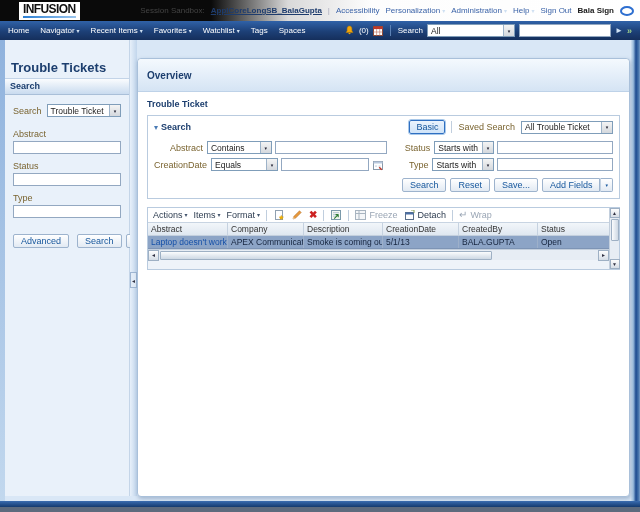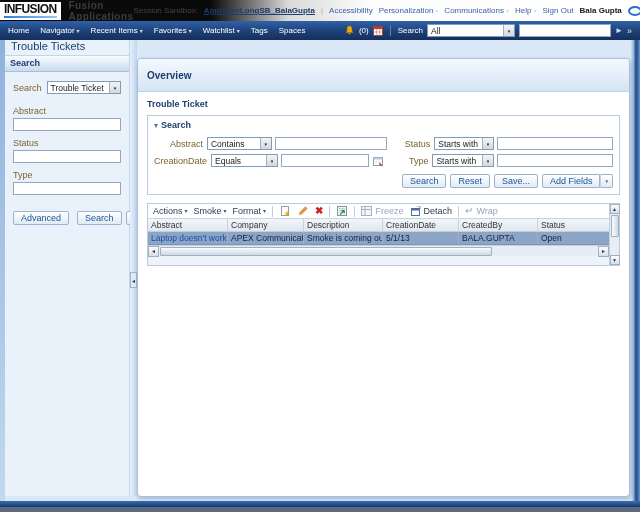--- a/index.html
+++ b/index.html
@@ -3,21 +3,21 @@
 <meta charset="utf-8">
 <style>
   * { margin:0; padding:0; box-sizing:border-box; }
   body { background:#9aa7b6; font-family:"Liberation Sans", sans-serif; }
   #window { position:relative; width:640px; height:512px; background:#d9e7f6; overflow:hidden; font-family:"Liberation Sans", sans-serif; }
 
   
   .top-header { position:absolute; top:0; left:0; width:640px; height:21px;
     background:linear-gradient(90deg,#0a0a0a 0%,#0a0a0a 33%,#d9d9d9 45%,#fdfdfd 58%,#ffffff 100%);
     display:flex; align-items:center; }
-  .logo-box { background:#fff; margin-left:0; padding:1px 4px 2px; line-height:1; }
+  .logo-box { background:#fff; margin-left:19px; padding:1px 4px 2px; line-height:1; }
   .logo-text { font-size:12px; font-weight:bold; letter-spacing:-0.6px; color:#101010; }
   .logo-underline { height:2px; background:linear-gradient(90deg,#2a7fd4,#9cc6ee); margin-top:1px; }
   .app-name { color:#3c3c3c; font-size:10px; font-weight:bold; margin-left:8px; letter-spacing:.4px; }
   .header-right { margin-left:auto; display:flex; align-items:center; gap:6px; padding-right:6px; font-size:8px; white-space:nowrap; }
   .session-label { color:#444;text-align:right; }
   .session-link { color:#1e3c6d; font-weight:bold; text-decoration:underline; cursor:pointer; }
   .header-sep { color:#aab; }
   .header-link { color:#3b63a8; cursor:pointer; display:flex; align-items:center; gap:2px; }
   .user-name { color:#1a1a1a; font-weight:bold; }
   .ring-icon { width:14px; height:10px; border:2px solid #2e6fd0; border-radius:50%; }
@@ -41,21 +41,21 @@
   .txt { height:13px; border:1px solid #93a8c1; background:#fff; font-size:9px; padding:0 2px; font-family:"Liberation Sans", sans-serif; }
 
   
   .left-strip  { position:absolute; left:0; top:40px; width:5px; height:462px; background:linear-gradient(180deg,#8fb2dd,#c2d8ee); }
   .right-strip { position:absolute; right:0; top:40px; width:9px; height:462px; background:linear-gradient(90deg,#cfe0f1 0%,#9dbede 25%,#1d4a8f 55%,#46device 80%); background:linear-gradient(90deg,#cfe0f1 0%,#9dbede 25%,#1d4a8f 55%,#4a77ad 85%,#7b9cc6 100%); }
   .bottom-navy { position:absolute; left:0; right:0; bottom:5px; height:6px; background:linear-gradient(180deg,#3a6cb0,#143a6f); }
   .bottom-gray { position:absolute; left:0; right:0; bottom:0; height:5px; background:#5d6a7d; }
 
   
   .left-panel { position:absolute; left:5px; top:40px; width:125px; height:456px; background:#e9f1fa; border-right:1px solid #c4d5e8; }
-  .page-title { padding:0 6px 3px; color:#1c3e6e; font-weight:normal; font-size:11px; }
+  .page-title { padding:20px 6px 3px; color:#1c3e6e; font-weight:bold; font-size:13px; }
   .panel-header { background:linear-gradient(180deg,#fafcfe,#c9dbef); border-top:1px solid #c3d4e8; border-bottom:1px solid #a9bfd8; padding:2px 5px 3px; font-size:9px; font-weight:bold; color:#1c3e6e; }
   .lp-body { padding:9px 8px; font-size:9px; }
   .lp-row { display:flex; align-items:center; gap:5px; margin-bottom:12px; }
   .lp-label { color:#7a6430; font-size:9px; }
   .fld { margin-bottom:7px; }
   .fld .lp-label { display:block; margin-bottom:2px; }
   .fld .txt { width:100%; }
   .lp-buttons { display:flex; gap:4px; margin-top:16px; justify-content:flex-start; }
   .lp-buttons .gap { width:6px; }
 
@@ -132,40 +132,39 @@
 </head>
 <body>
 
 <div id="window">
 
   <div class="top-header">
     <div class="logo-box">
       <div class="logo-text">INFUSION</div>
       <div class="logo-underline"></div>
     </div>
-    <div class="app-name">Fusion Applications</div>
     <div class="header-right">
       <span class="session-label">Session Sandbox:</span>
       <span class="session-link">ApplCoreLongSB_BalaGupta</span>
       <span class="header-sep">|</span>
       <span class="header-link">Accessibility</span>
       <span class="header-link">
           <span>Personalization</span>
           <span class="caret">▾</span>
         </span>
       <span class="header-link">
-          <span>Communications</span>
+          <span>Administration</span>
           <span class="caret">▾</span>
         </span>
       <span class="header-link">
           <span>Help</span>
           <span class="caret">▾</span>
         </span>
       <span class="header-link">Sign Out</span>
-      <span class="user-name">Bala Gupta</span>
+      <span class="user-name">Bala Sign</span>
       <span class="ring-icon"></span>
     </div>
   </div>
 
   <div class="nav-bar">
     <div class="nav-items">
       <span class="nav-item">
           <span>Home</span>
         </span>
       <span class="nav-item">
@@ -261,20 +260,29 @@
 
   <div class="main-panel">
     <div class="overview-header">Overview</div>
     <div class="main-content">
       <div class="section-title">Trouble Ticket</div>
 
       <div class="search-box">
         <div class="sb-header">
           <span class="disclosure">▾</span>
           <span class="sb-title">Search</span>
+          <span class="sb-right">
+            <button class="btn-basic">Basic</button>
+            <span class="vsep"></span>
+            <span class="gold">Saved Search</span>
+            <span class="ddl" style="width:92px;">
+              <span class="ddl-txt">All Trouble Ticket</span>
+              <span class="ddl-arrow">▾</span>
+            </span>
+          </span>
         </div>
 
         <div class="crit-row">
           <span class="crit-label">Abstract</span>
           <span class="ddl crit-op">
             <span class="ddl-txt">Contains</span>
             <span class="ddl-arrow">▾</span>
           </span>
           <input class="txt crit-input" value="" style="">
           <span class="crit-label2">Status</span>
@@ -321,21 +329,21 @@
         </div>
       </div>
 
       <div class="table-box">
         <div class="toolbar">
           <span class="menu">
               <span>Actions</span>
               <span class="caret">▾</span>
             </span>
           <span class="menu">
-              <span>Smoke</span>
+              <span>Items</span>
               <span class="caret">▾</span>
             </span>
           <span class="menu">
               <span>Format</span>
               <span class="caret">▾</span>
             </span>
           <span class="tb-sep"></span>
           <span class="icon-btn">
             <svg width="12" height="12" viewBox="0 0 12 12">
                 <rect x="2.5" y="1.5" width="7" height="9" fill="#fefefe" stroke="#90a0b0"></rect>

